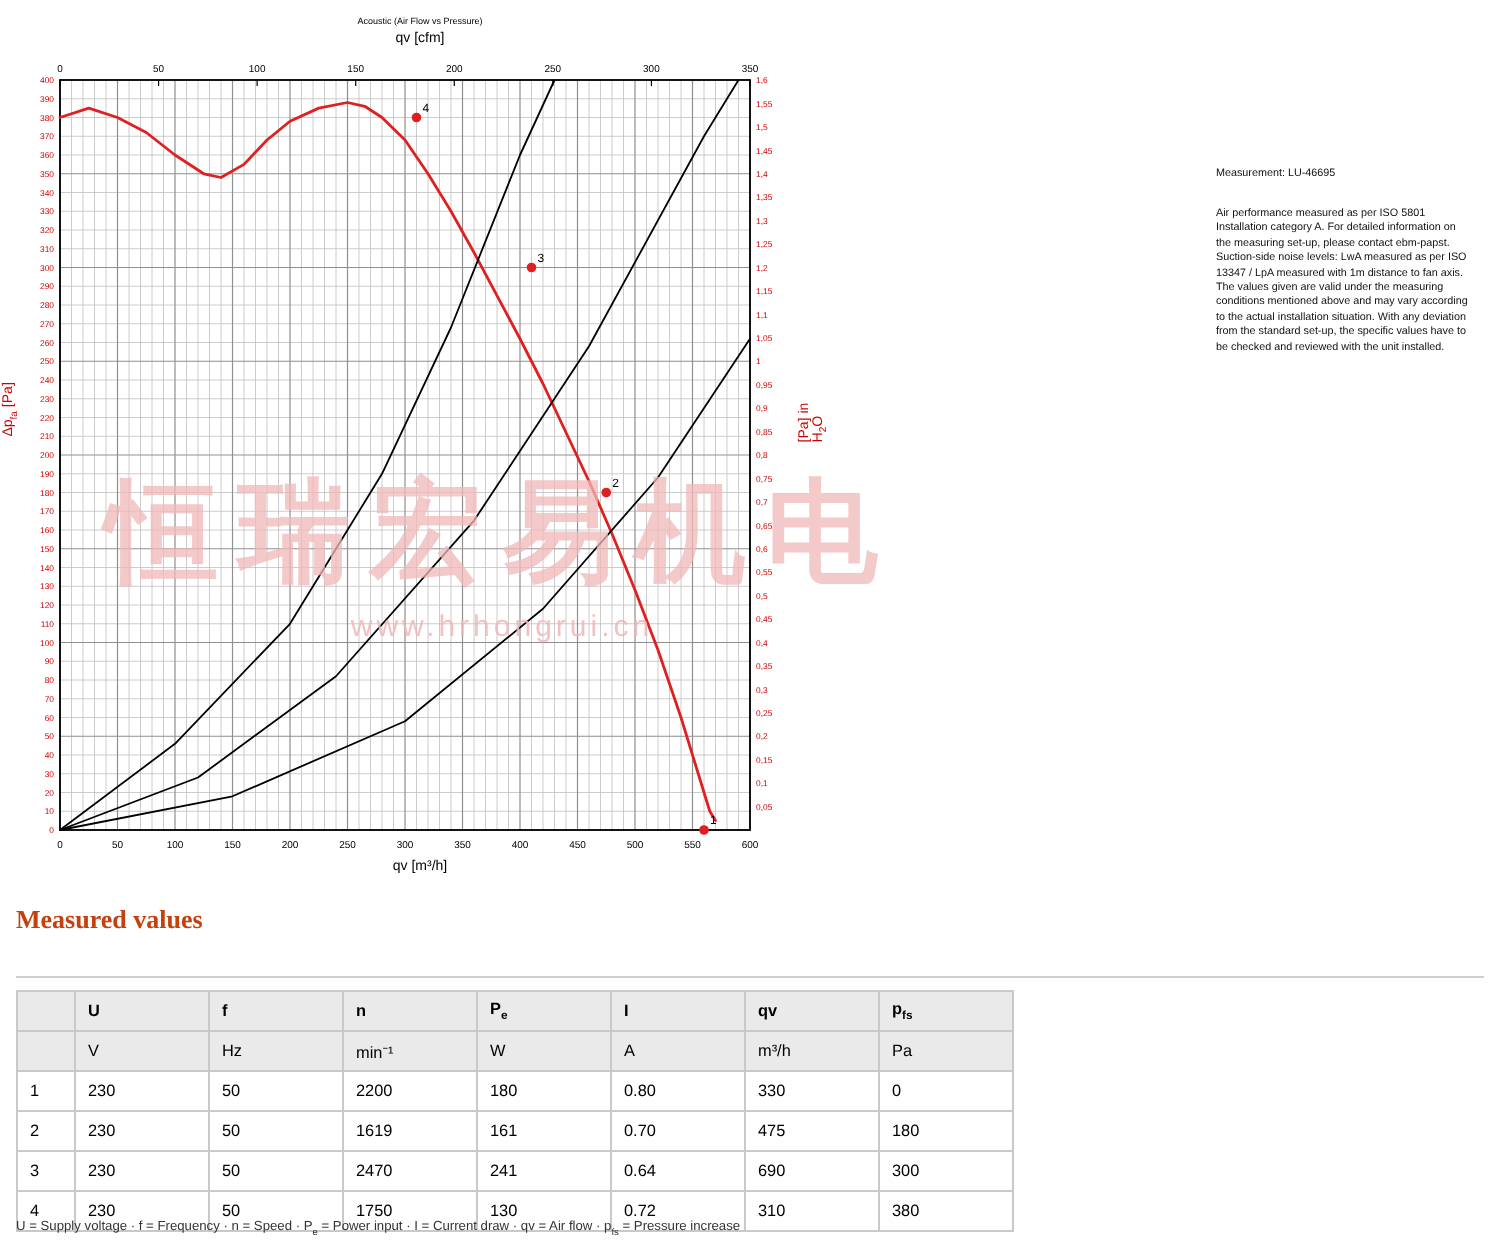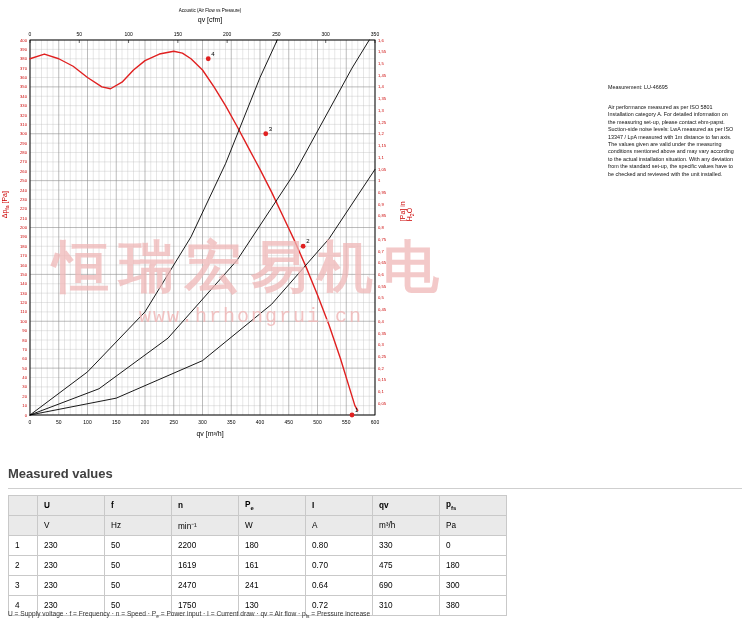--- a/index.html
+++ b/index.html
@@ -6,38 +6,38 @@
   body{width:750px;height:628px;position:relative;font-family:"Liberation Sans",sans-serif;color:#000;overflow:hidden;}
 
   
   #watermark{position:absolute;left:16px;top:235px;width:470px;height:130px;pointer-events:none;z-index:5;}
   #watermark .wm-text{
     font-family:"DejaVu Sans",sans-serif;
     font-size:56px;font-weight:bold;color:#f0b8b8;opacity:.75;letter-spacing:10px;
     text-align:center;line-height:64px;white-space:nowrap;
   }
   #watermark .wm-url{
-    font-family:Liberation Mono, monospace;font-size:20px;color:#f0b8b8;opacity:.85;
+    font-family:Liberation Sans, sans-serif;font-size:15px;color:#f0b8b8;opacity:.85;
     text-align:center;letter-spacing:2px;margin-top:6px;
   }
 
   
   #chart-block{position:absolute;left:0;top:0;width:420px;height:450px;}
   #chart-title{position:absolute;left:150px;top:8px;font-size:4.5px;text-align:center;width:120px;}
   #x-top-label{position:absolute;left:150px;top:16px;font-size:7px;text-align:center;width:120px;}
   #x-bottom-label{position:absolute;left:150px;top:430px;font-size:7px;text-align:center;width:120px;}
   #y-left-label{position:absolute;left:-8px;top:200px;font-size:7px;transform:rotate(-90deg);transform-origin:center;color:#c00;}
   #y-right-label{position:absolute;left:394px;top:200px;font-size:7px;transform:rotate(-90deg);transform-origin:center;color:#c00;}
 
   svg#plot{position:absolute;left:0;top:0;}
   #measurement-id{position:absolute;left:608px;top:84px;font-size:5.4px;color:#111;}
   #notes-body{position:absolute;left:608px;top:104px;width:128px;font-size:5.4px;line-height:7.4px;color:#111;text-align:left;}
 
   
-  #mv-title{position:absolute;left:8px;top:466px;font-size:13px;font-weight:bold;color:#404040;}
+  #mv-title{position:absolute;left:8px;top:452px;font-size:13px;font-weight:bold;color:#c2410c;font-family:Liberation Serif, serif;}
   #mv-rule{position:absolute;left:8px;top:488px;width:734px;height:1px;background:#cfcfcf;}
   table#mv{position:absolute;left:8px;top:495px;border-collapse:collapse;font-size:8.2px;}
   table#mv td,table#mv th{border:1px solid #c9c9c9;padding:3px 6px;text-align:left;font-weight:normal;height:13px;}
   table#mv tr.head td{background:#eaeaea;font-weight:bold;}
   table#mv tr.units td{background:#eaeaea;}
   table#mv td.idx{width:16px;}
   table#mv td.c{width:54px;}
   #mv-footnote{position:absolute;left:8px;top:610px;font-size:6.6px;color:#333;}
   sub{font-size:.72em;}
 </style>

